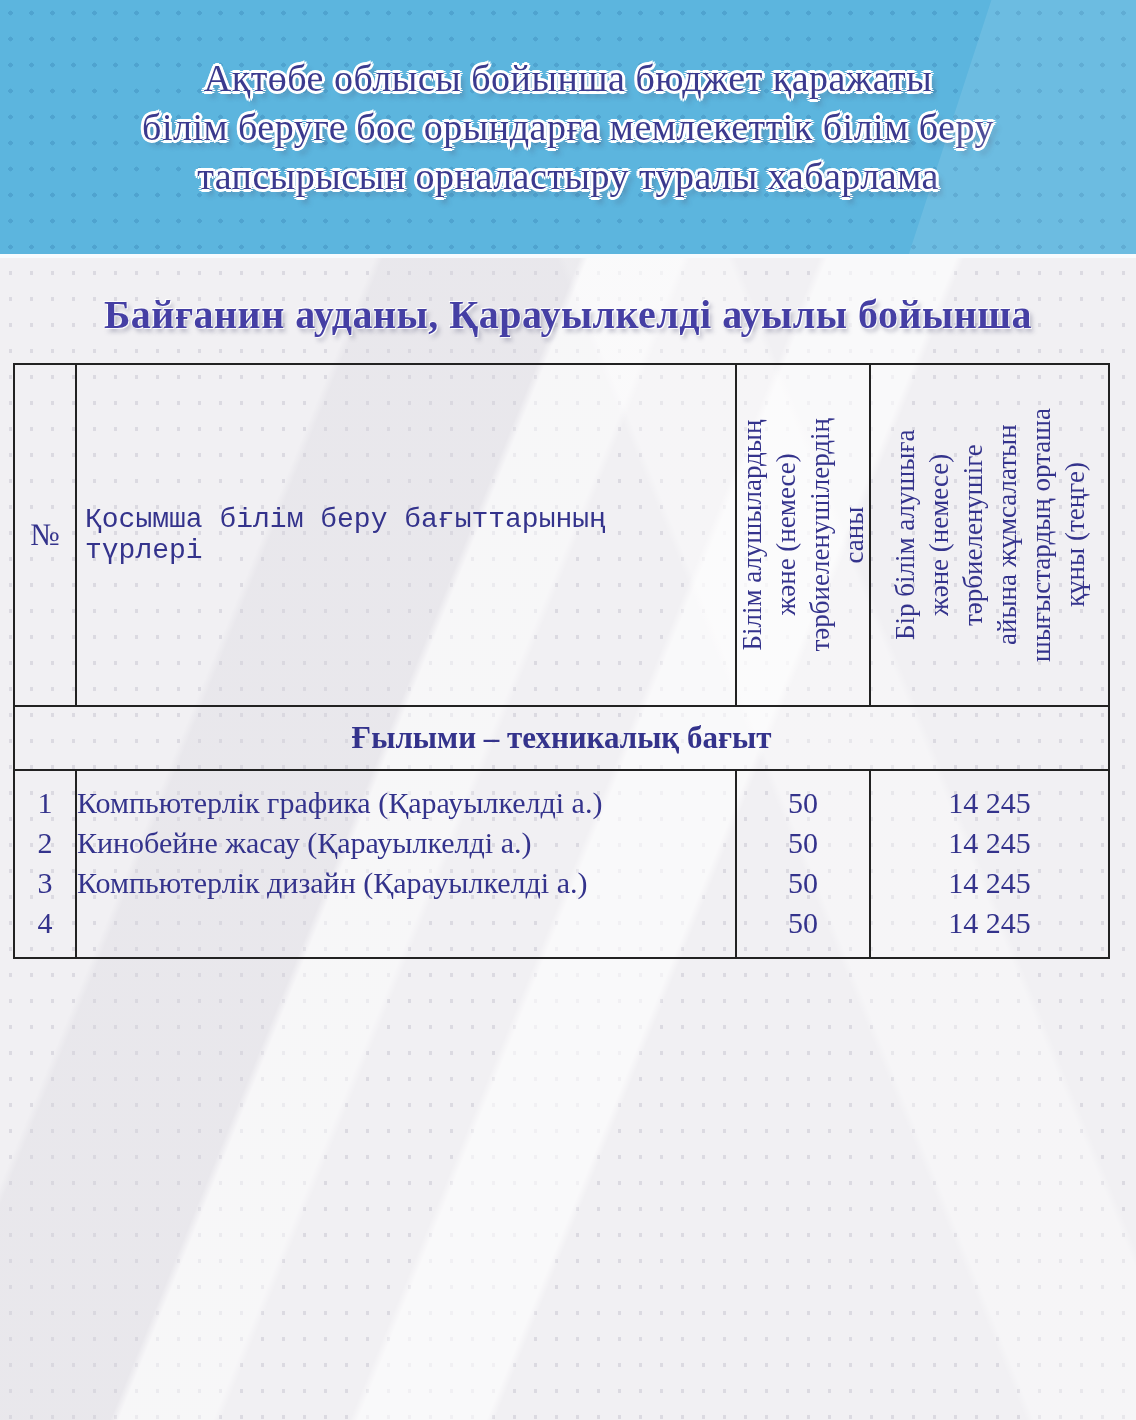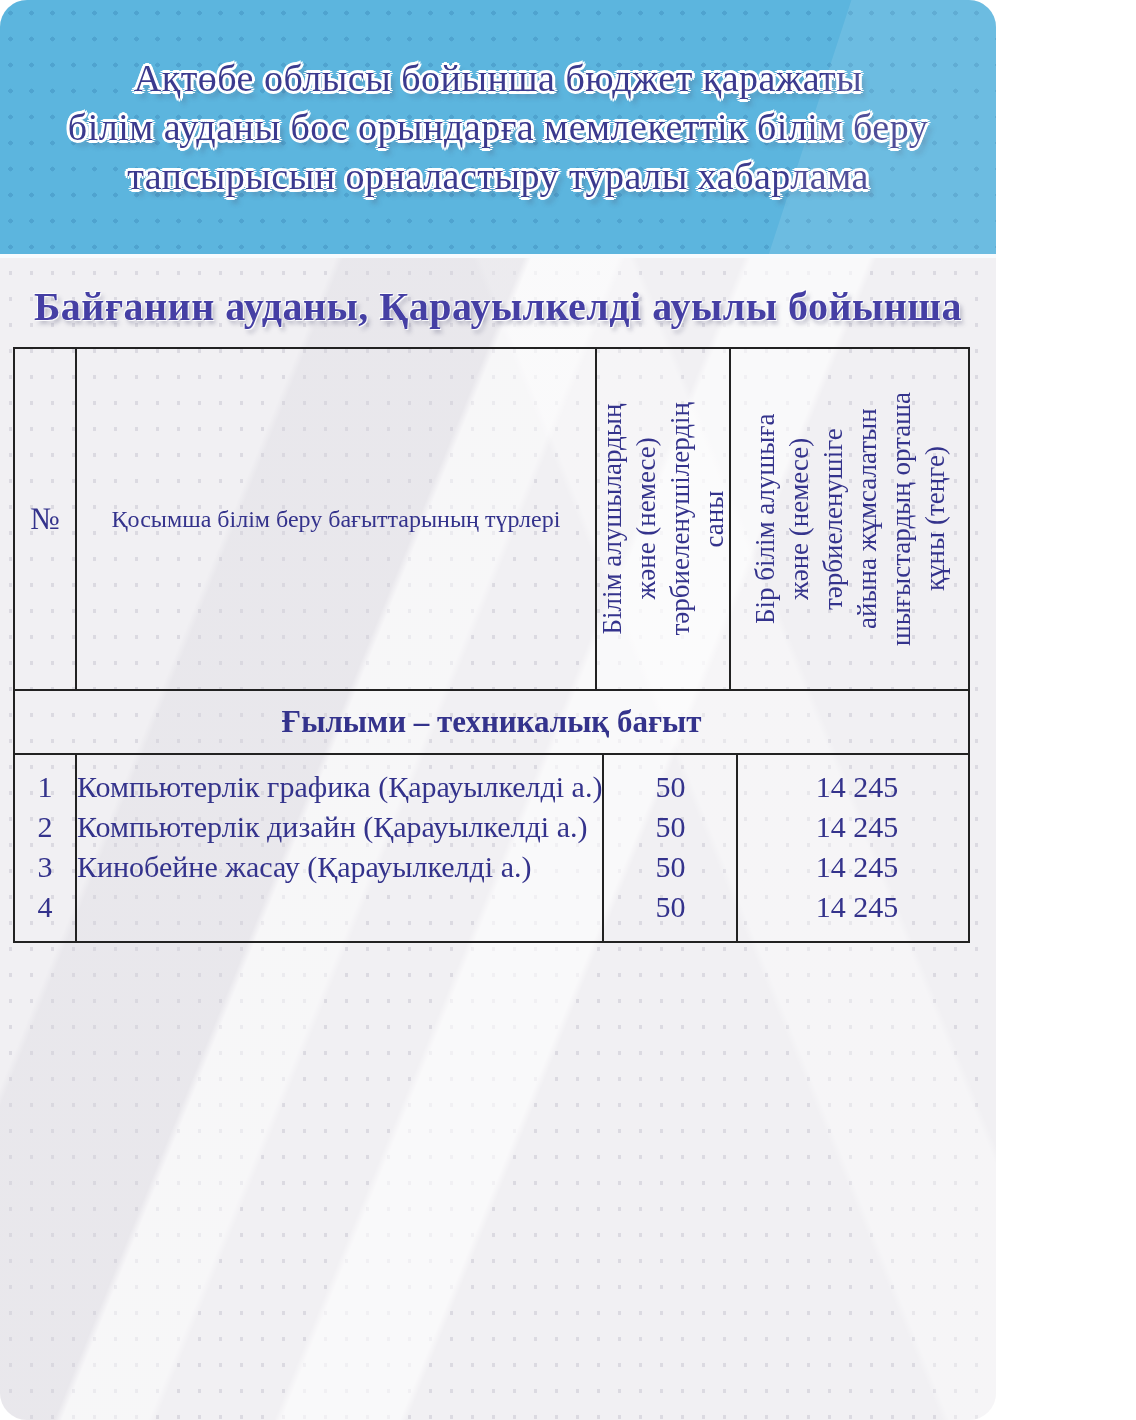--- a/index.html
+++ b/index.html
@@ -1,25 +1,24 @@
 <!DOCTYPE html>
 <html style="--page-bg: #f1f0f3; --banner-bg: #5cb5de; --banner-dot: #4fa3cf; --ink-title: #3b3a8e; --ink-subtitle: #453fa4; --ink-table: #34338c; --table-border: #222222;"><head>
 <meta charset="utf-8">
 <style>
   html, body { margin: 0; padding: 0; }
   .page {
     position: relative;
-    width: 996px;
+    width: 1136px;
     height: 1420px;
     overflow: hidden;
     background-color: var(--page-bg, #f1f0f3);
     background-image: radial-gradient(ellipse 2.6px 3.4px at center, rgba(186,185,198,.40) 60%, transparent 62%);
     background-size: 21px 26px;
     font-family: "Liberation Serif", "DejaVu Serif", serif;
-    border-radius: 27px;
   }
   .page::before {
     content: "";
     position: absolute; inset: 0;
     background-image:
       linear-gradient(112deg, transparent 54%, rgba(255,255,255,.60) 54.5% 62%, transparent 62.5%),
       linear-gradient(112deg, transparent 28%, rgba(214,212,220,.30) 28.5% 40%, rgba(255,255,255,.45) 40.5% 46%, transparent 46.5%),
       linear-gradient(68deg, transparent 60%, rgba(255,255,255,.35) 60.5% 70%, transparent 70.5%);
     pointer-events: none;
   }
@@ -51,21 +50,21 @@
     letter-spacing: .5px;
     color: var(--ink-title, #3b3a8e);
     text-shadow:
       -2px -2px 0 #fff, 2px -2px 0 #fff, -2px 2px 0 #fff, 2px 2px 0 #fff,
       -3px 0 0 #fff, 3px 0 0 #fff, 0 -3px 0 #fff, 0 3px 0 #fff,
       5px 6px 5px rgba(70,70,100,.40);
   }
   .t-line .strong { font-weight: 400; }
 
   .subtitle {
-    margin: 4px;
+    margin: 12px;
     padding: 21px 0 13px;
     text-align: center;
     font-size: 40px;
     font-weight: 700;
     letter-spacing: .5px;
     color: var(--ink-subtitle, #453fa4);
     text-shadow: -1px -1px 0 rgba(255,255,255,.9), 1px 1px 0 rgba(255,255,255,.9),
                  3px 4px 4px rgba(90,90,120,.35);
   }
 
@@ -79,21 +78,21 @@
     grid-template-columns: 62px 1fr 134px 237px;
     height: 340px;
   }
   .t-head > div {
     border-right: 2px solid var(--table-border, #222222);
     display: flex; align-items: center; justify-content: center;
     box-sizing: border-box;
   }
   .t-head > div:last-child { border-right: none; }
   .th-num { font-size: 31px; }
-  .th-direction { font-size: 24px; text-align: right; padding: 0 8px; }
+  .th-direction { font-size: 28px; text-align: left; padding: 0 8px; font-family: Liberation Mono, monospace; }
   .rot {
     writing-mode: vertical-rl;
     transform: rotate(180deg);
     white-space: pre-line;
     text-align: center;
     font-size: 27px;
     line-height: 34px;
   }
   .t-section {
     border-top: 2px solid var(--table-border, #222222);
@@ -121,21 +120,21 @@
   }
   [data-col="name"] .dline { justify-content: flex-start; }
 </style>
 </head>
 <body>
 
 <div class="page">
 
   <header class="banner">
     <div class="t-line">Ақтөбе облысы бойынша бюджет қаражаты</div>
-    <div class="t-line"><span>білім ауданы </span><span class="strong">бос орындарға</span><span> мемлекеттік білім беру</span></div>
+    <div class="t-line"><span>білім беруге </span><span class="strong">бос орындарға</span><span> мемлекеттік білім беру</span></div>
     <div class="t-line">тапсырысын орналастыру туралы хабарлама</div>
   </header>
 
   <main class="content">
     <h2 class="subtitle">Байғанин ауданы, Қарауылкелді ауылы бойынша</h2>
 
     <div class="table">
 
       <div class="t-head">
         <div>
@@ -166,22 +165,22 @@
 
       <div class="t-data">
         <div class="dcol" data-col="num">
             <div class="dline">1</div>
             <div class="dline">2</div>
             <div class="dline">3</div>
             <div class="dline">4</div>
           </div>
         <div class="dcol" data-col="name">
             <div class="dline">Компьютерлік графика (Қарауылкелді а.)</div>
+            <div class="dline">Кинобейне жасау (Қарауылкелді а.)</div>
             <div class="dline">Компьютерлік дизайн (Қарауылкелді а.)</div>
-            <div class="dline">Кинобейне жасау (Қарауылкелді а.)</div>
           </div>
         <div class="dcol" data-col="count">
             <div class="dline">50</div>
             <div class="dline">50</div>
             <div class="dline">50</div>
             <div class="dline">50</div>
           </div>
         <div class="dcol" data-col="cost">
             <div class="dline">14 245</div>
             <div class="dline">14 245</div>

